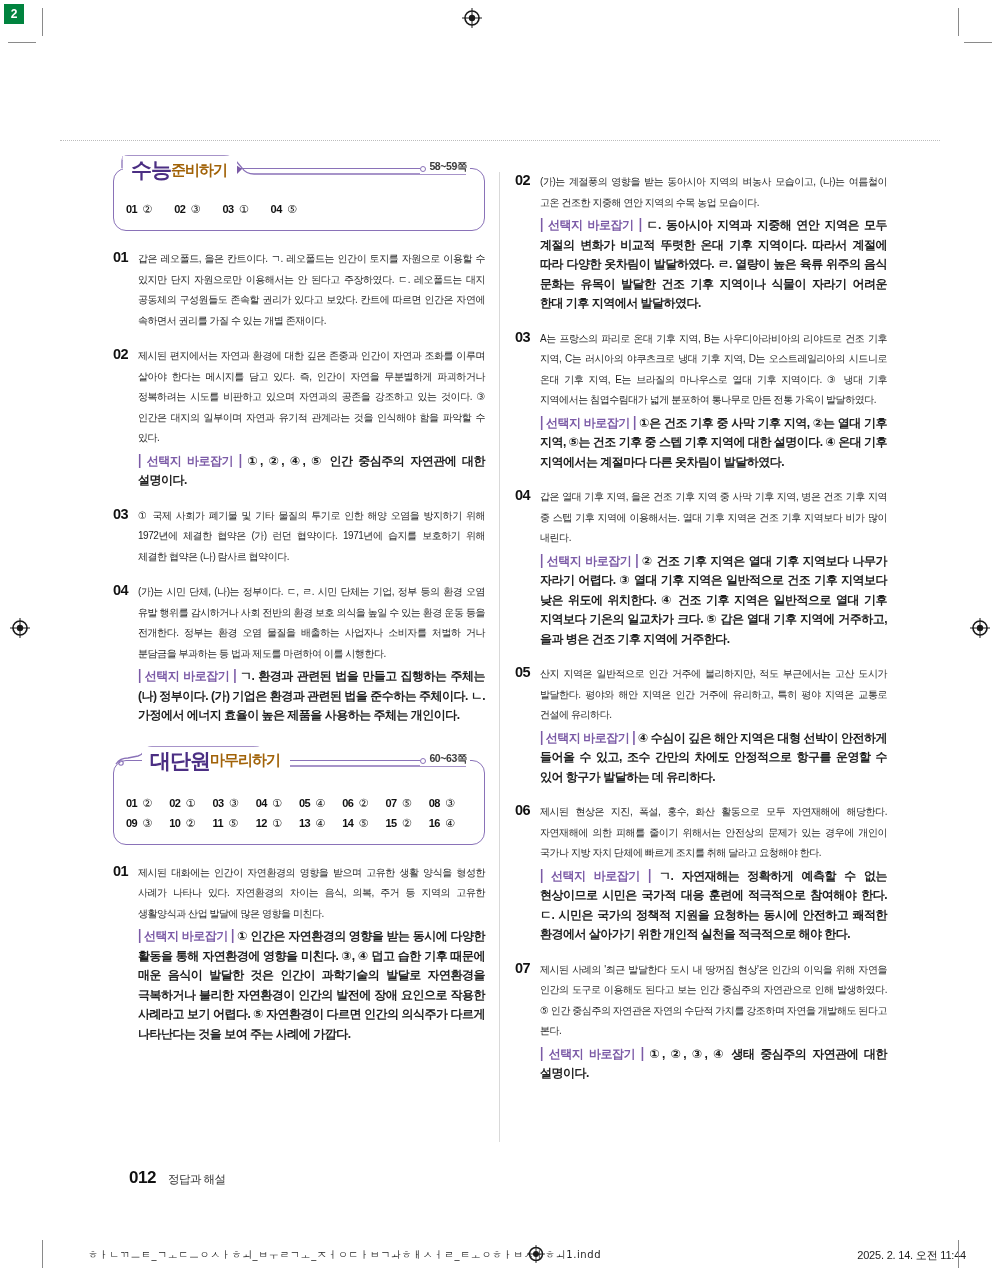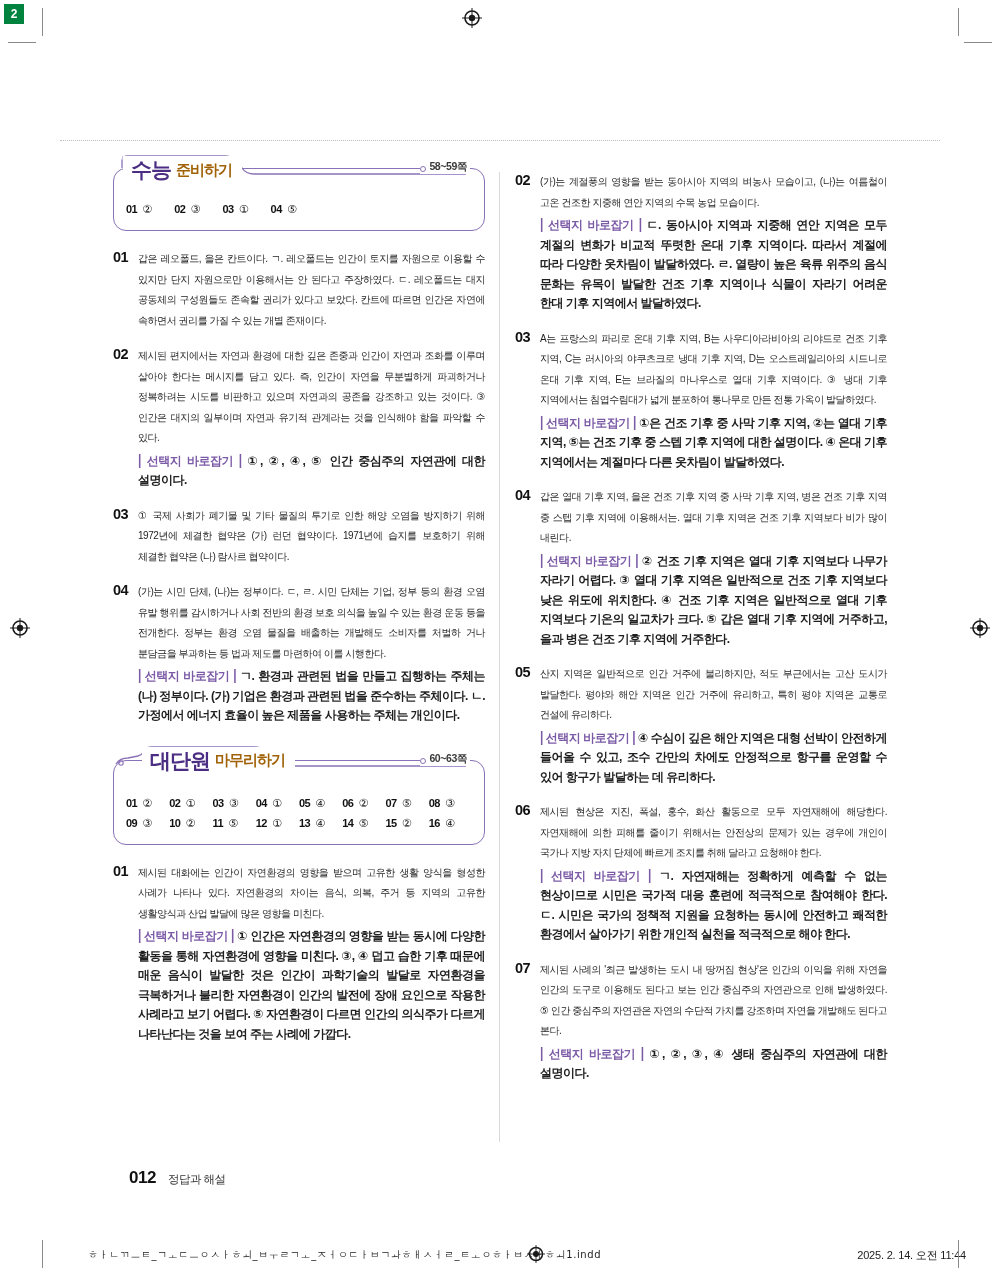--- a/index.html
+++ b/index.html
@@ -86,21 +86,20 @@
   }
   .hdr-tab {
     position: absolute;
     left: 9px;
     top: -13px;
     height: 28px;
     padding: 0 10px 0 8px;
     background: #ffffff;
     display: flex;
     align-items: center;
-    gap: 5px;
     white-space: nowrap;
   }
   .hdr-tab-main {
     font-size: 21px;
     font-weight: bold;
     color: #4b2e83;
     letter-spacing: -1px;
   }
   .hdr-tab-sub {
     font-size: 15px;
@@ -342,21 +341,21 @@
       </div>
     </div>
 
     <div class="item">
       <div class="item-num">03</div>
       <div class="item-body">① 국제 사회가 폐기물 및 기타 물질의 투기로 인한 해양 오염을 방지하기 위해 1972년에 체결한 협약은 (가) 런던 협약이다. 1971년에 습지를 보호하기 위해 체결한 협약은 (나) 람사르 협약이다.</div>
     </div>
 
     <div class="item">
       <div class="item-num">04</div>
-      <div class="item-body">(가)는 시민 단체, (나)는 정부이다. ㄷ, ㄹ. 시민 단체는 기업, 정부 등의 환경 오염 유발 행위를 감시하거나 사회 전반의 환경 보호 의식을 높일 수 있는 환경 운동 등을 전개한다. 정부는 환경 오염 물질을 배출하는 개발해도 소비자를 처벌하 거나 분담금을 부과하는 등 법과 제도를 마련하여 이를 시행한다.</div>
+      <div class="item-body">(가)는 시민 단체, (나)는 정부이다. ㄷ, ㄹ. 시민 단체는 기업, 정부 등의 환경 오염 유발 행위를 감시하거나 사회 전반의 환경 보호 의식을 높일 수 있는 환경 운동 등을 전개한다. 정부는 환경 오염 물질을 배출하는 사업자나 소비자를 처벌하 거나 분담금을 부과하는 등 법과 제도를 마련하여 이를 시행한다.</div>
       <div class="fixline">
         <span class="fix-bar">|</span>
         <span class="fix-label">선택지 바로잡기</span>
         <span class="fix-bar">|</span>
         <span class="fix-text">ㄱ. 환경과 관련된 법을 만들고 집행하는 주체는 (나) 정부이다. (가) 기업은 환경과 관련된 법을 준수하는 주체이다. ㄴ. 가정에서 에너지 효율이 높은 제품을 사용하는 주체는 개인이다.</span>
       </div>
     </div>
 
     <div class="hdr-box" style="margin-top:34px; padding-top:32px;">
       <svg class="hdr-swoosh" width="372" height="36" viewBox="0 0 372 36" style="left:0; top:-15px;">
@@ -503,21 +502,21 @@
       <div class="fixline">
         <span class="fix-bar">|</span>
         <span class="fix-label">선택지 바로잡기</span>
         <span class="fix-bar">|</span>
         <span class="fix-text">ㄱ. 자연재해는 정확하게 예측할 수 없는 현상이므로 시민은 국가적 대응 훈련에 적극적으로 참여해야 한다. ㄷ. 시민은 국가의 정책적 지원을 요청하는 동시에 안전하고 쾌적한 환경에서 살아가기 위한 개인적 실천을 적극적으로 해야 한다.</span>
       </div>
     </div>
 
     <div class="item">
       <div class="item-num">07</div>
-      <div class="item-body">제시된 사례의 '최근 발생하는 도시 내 땅꺼짐 현상'은 인간의 이익을 위해 자연을 인간의 도구로 이용해도 된다고 보는 인간 중심주의 자연관으로 인해 발생하였다. ⑤ 인간 중심주의 자연관은 자연의 수단적 가치를 강조하며 자연을 개발해도 된다고 본다.</div>
+      <div class="item-body">제시된 사례의 '최근 발달한다 도시 내 땅꺼짐 현상'은 인간의 이익을 위해 자연을 인간의 도구로 이용해도 된다고 보는 인간 중심주의 자연관으로 인해 발생하였다. ⑤ 인간 중심주의 자연관은 자연의 수단적 가치를 강조하며 자연을 개발해도 된다고 본다.</div>
       <div class="fixline">
         <span class="fix-bar">|</span>
         <span class="fix-label">선택지 바로잡기</span>
         <span class="fix-bar">|</span>
         <span class="fix-text">①, ②, ③, ④ 생태 중심주의 자연관에 대한 설명이다.</span>
       </div>
     </div>
 
   </div>
 

